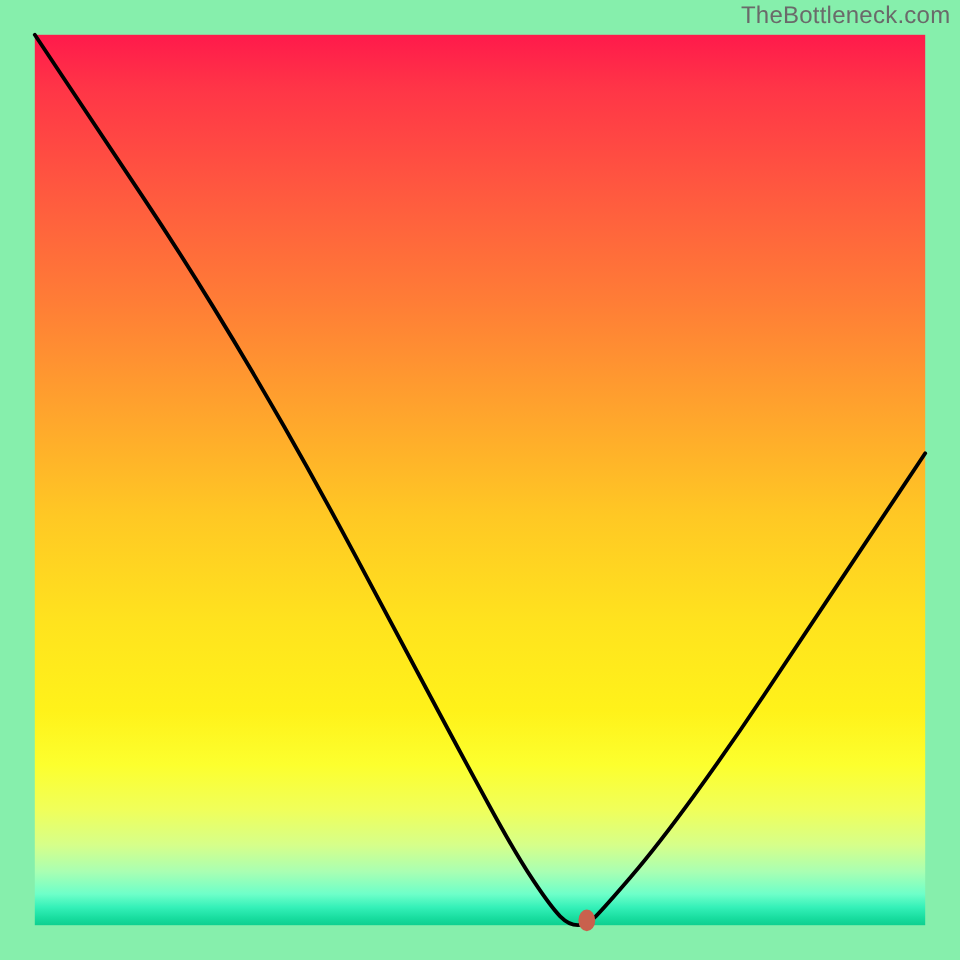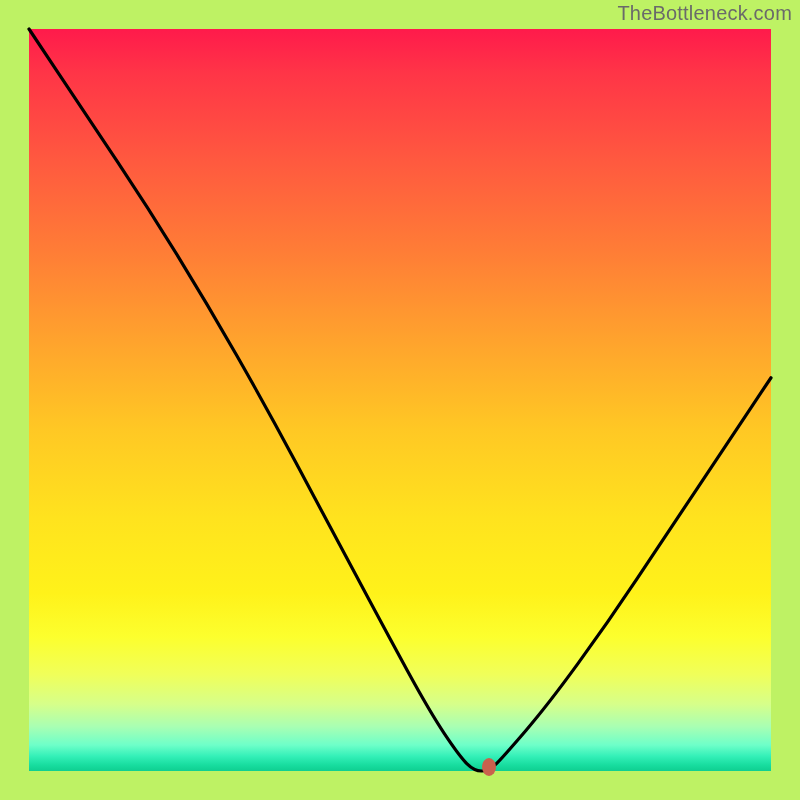--- a/index.html
+++ b/index.html
@@ -8,21 +8,21 @@
     width: 800px;
     height: 800px;
     background: #000;
     font-family: Arial, Helvetica, sans-serif;
     overflow: hidden;
   }
   .frame {
     position: relative;
     width: 800px;
     height: 800px;
-    background: #bef264;
+    background: #86efac;
     text-align: center;
   }
   .watermark {
     position: absolute;
     top: 2px;
     right: 8px;
     color: #6a6a6a;
     font-size: 20px;
     font-weight: 500;
     z-index: 10;

